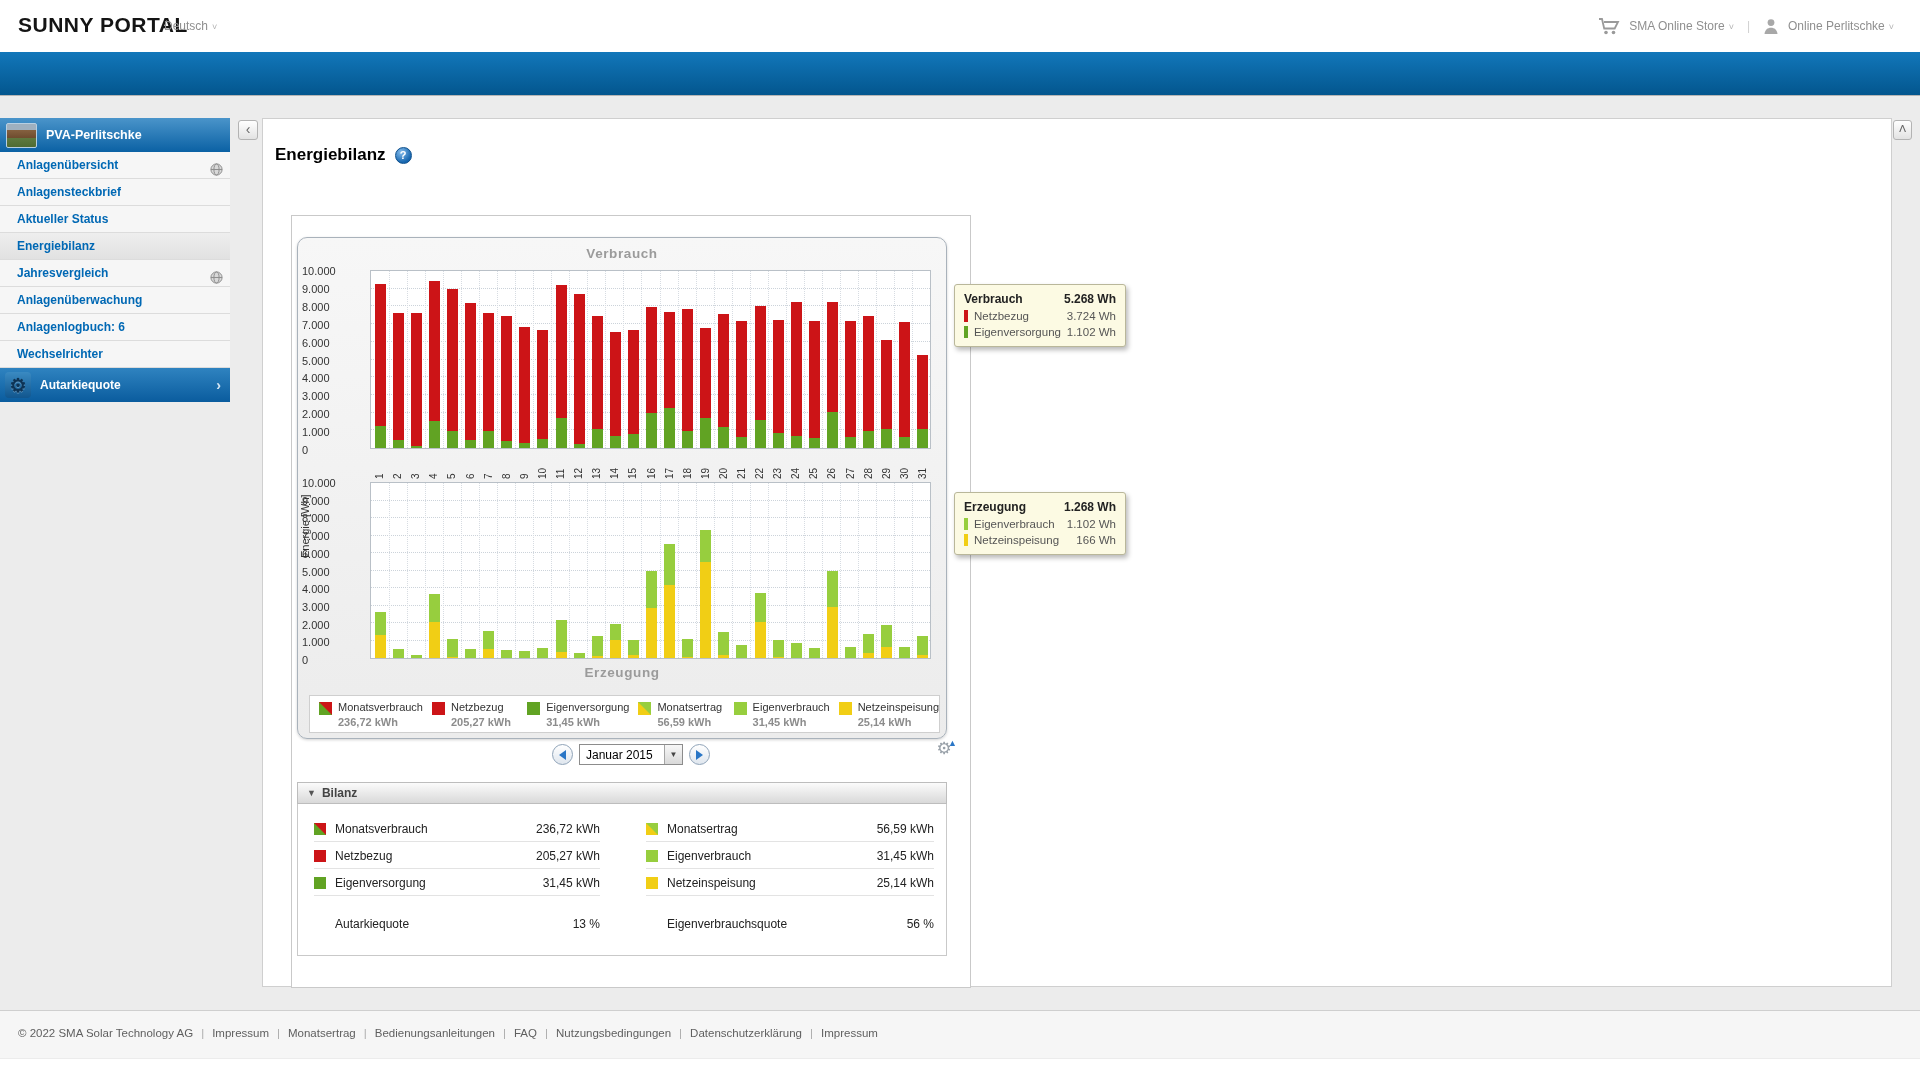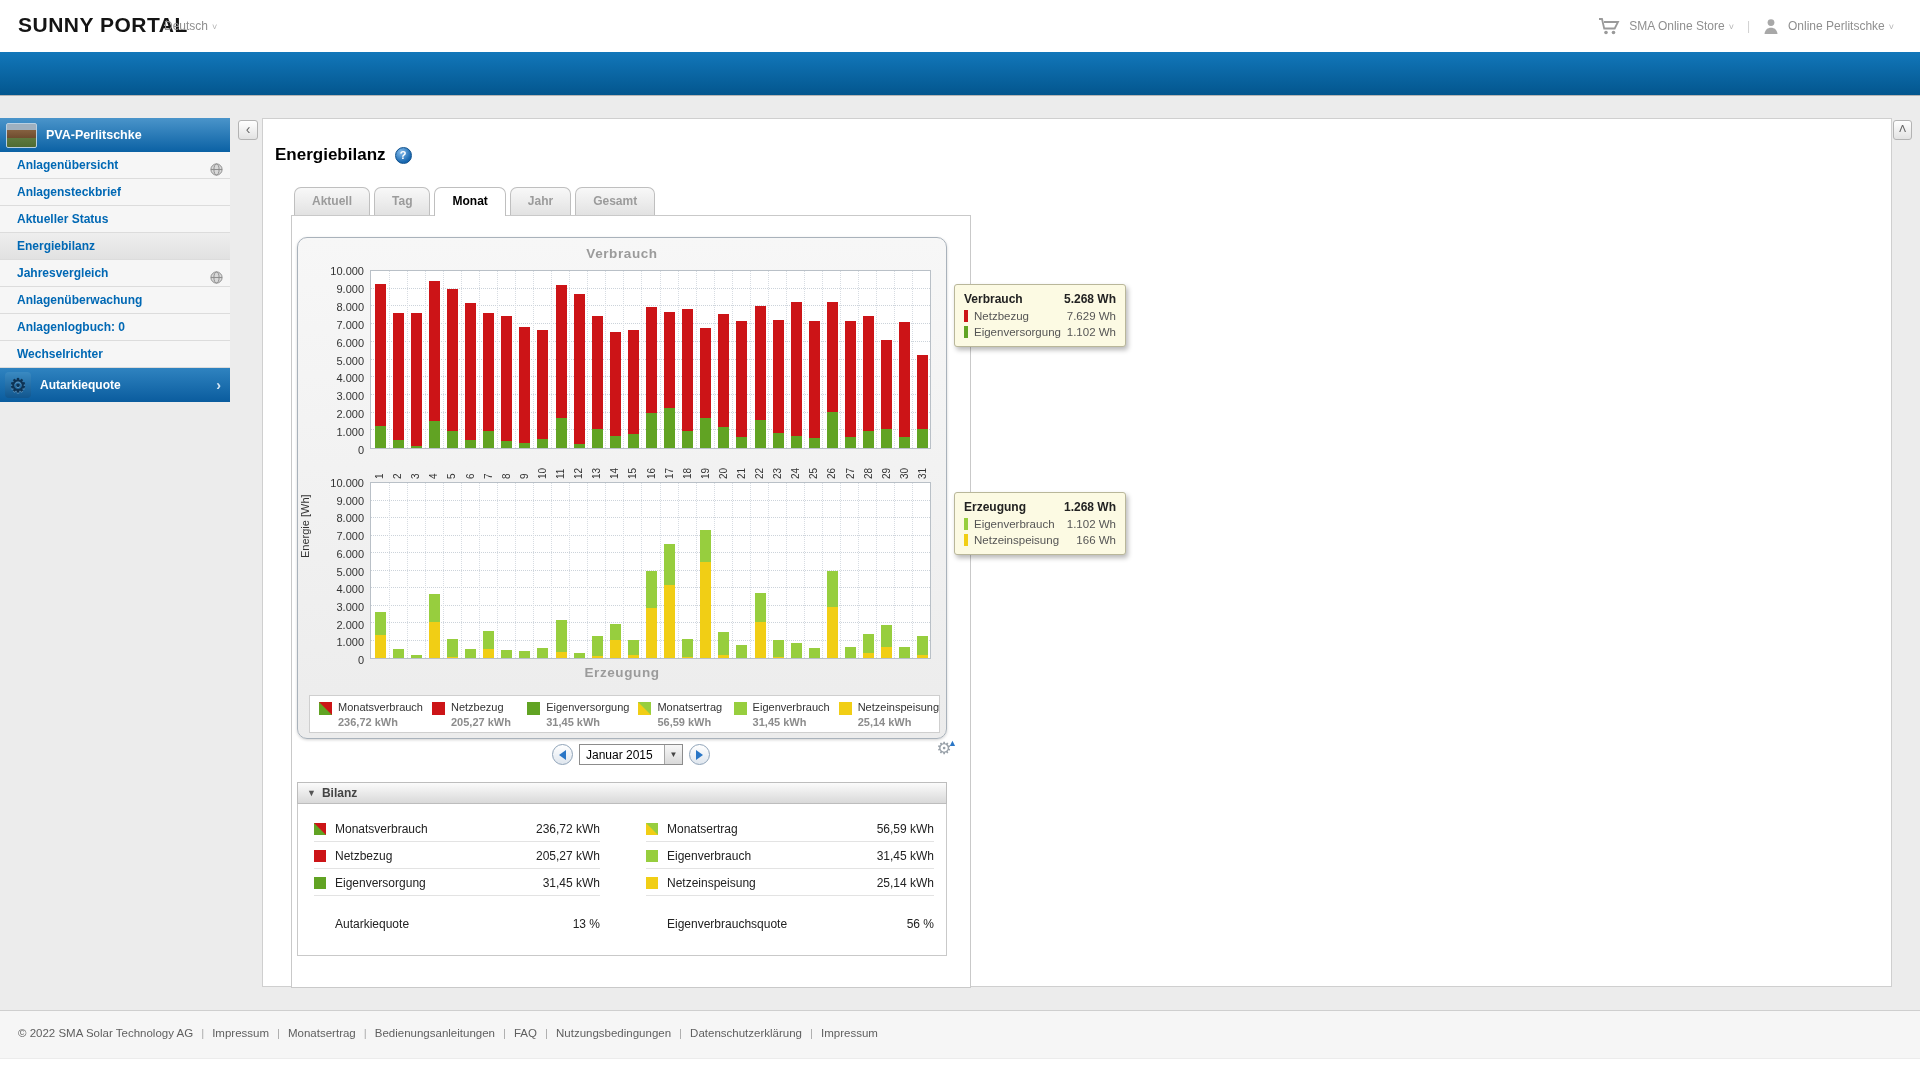--- a/index.html
+++ b/index.html
@@ -61,21 +61,21 @@
   .ctitle { position:absolute; left:0; width:100%; text-align:center; color:#9b9b9b; font-weight:bold;
     font-size:13.5px; letter-spacing:.6px; }
   #ctitle-1 { top:8px; } #ctitle-2 { top:427px; }
   .plot { position:absolute; left:72px; width:561px; background:#fff; border:1px solid #b9c0c7; overflow:hidden; }
   #plot1 { top:32px; height:179px; } #plot2 { top:244px; height:177px; }
   .hgrid { position:absolute; left:0; width:100%; height:0; border-top:1px dotted #ccd3da; }
   .vgrid { position:absolute; top:0; height:100%; width:0; border-left:1px dotted #d7dce2; }
   .bar { position:absolute; bottom:0; }
   .seg { position:absolute; left:0; width:100%; }
   .cursorline { position:absolute; top:0; height:100%; width:1px; background:#808080; z-index:5; }
-  .ytick { position:absolute; left:4px; width:62px; text-align:right; font-size:11px; color:#333; }
+  .ytick { position:absolute; left:4px; width:62px; text-align:left; font-size:11px; color:#333; }
   .vert-label { position:absolute; left:1px; top:140px; height:180px; display:flex; align-items:center;
     writing-mode:vertical-rl; transform:rotate(180deg); font-size:11px; color:#333; }
   .xband { position:absolute; left:72px; top:214px; width:561px; height:28px; }
   .xlab { position:absolute; top:1px; height:26px; writing-mode:vertical-rl; transform:rotate(180deg);
     font-size:10px; color:#333; line-height:11px; }
   
   .legend { position:absolute; left:11px; top:457px; width:631px; height:38px; background:#fff;
     border:1px solid #cfcfcf; display:flex; }
   .litem { flex:1; display:flex; gap:6px; padding:5px 0 0 9px; }
   .lsw { width:13px; height:13px; margin-top:1px; flex:none; }
@@ -188,21 +188,21 @@
           <div class="globe"><svg width="13" height="13" viewBox="0 0 13 13">
               <circle cx="6.5" cy="6.5" r="5.6" fill="#d9d9d9" stroke="#8f8f8f" stroke-width="1"></circle>
               <ellipse cx="6.5" cy="6.5" rx="2.6" ry="5.6" fill="none" stroke="#8f8f8f" stroke-width="1"></ellipse>
               <line x1="0.9" y1="6.5" x2="12.1" y2="6.5" stroke="#8f8f8f" stroke-width="1"></line>
             </svg></div>
         </div>
         <div class="menu-item">
           <div>Anlagenüberwachung</div>
         </div>
         <div class="menu-item">
-          <div>Anlagenlogbuch: 0</div>
+          <div>Anlagenlogbuch: 6</div>
         </div>
         <div class="menu-item">
           <div>Wechselrichter</div>
         </div>
       </div>
     <div class="config">
       <span class="cog-box">⚙</span>
       <span>Autarkiequote</span>
       <span class="arr">›</span>
     </div>
@@ -210,27 +210,20 @@
 
   <div class="sqbtn" id="collapse-btn">‹</div>
   <div class="sqbtn" id="totop-btn">˄</div>
 
   <div class="panel">
     <div class="page-title">
       <span>Energiebilanz</span>
       <span class="help">?</span>
     </div>
 
-    <div class="tabs" id="tabs">
-        <div class="tab">Aktuell</div>
-        <div class="tab">Tag</div>
-        <div class="tab active">Monat</div>
-        <div class="tab">Jahr</div>
-        <div class="tab">Gesamt</div>
-      </div>
 
     <div class="subpanel">
 
       <div class="chartbox" id="chartbox">
         <div class="ctitle" id="ctitle-1">Verbrauch</div>
         <div class="vert-label">Energie [Wh]</div>
         <div class="plot" id="plot1">
             <div class="hgrid" style="bottom: 10%;"></div>
             <div class="hgrid" style="bottom: 20%;"></div>
             <div class="hgrid" style="bottom: 30%;"></div>
@@ -719,21 +712,21 @@
     </div>
 
     <div class="tooltip" id="tip0">
         <div class="tiphead">
           <div>Verbrauch</div>
           <div class="tv">5.268 Wh</div>
         </div>
         <div class="tiprow">
           <div class="tipbar" style="background: rgb(204, 20, 23);"></div>
           <div>Netzbezug</div>
-          <div class="tv">7.629 Wh</div>
+          <div class="tv">3.724 Wh</div>
         </div>
         <div class="tiprow">
           <div class="tipbar" style="background: rgb(97, 163, 35);"></div>
           <div>Eigenversorgung</div>
           <div class="tv">1.102 Wh</div>
         </div>
       </div>
     <div class="tooltip" id="tip1">
         <div class="tiphead">
           <div>Erzeugung</div>

